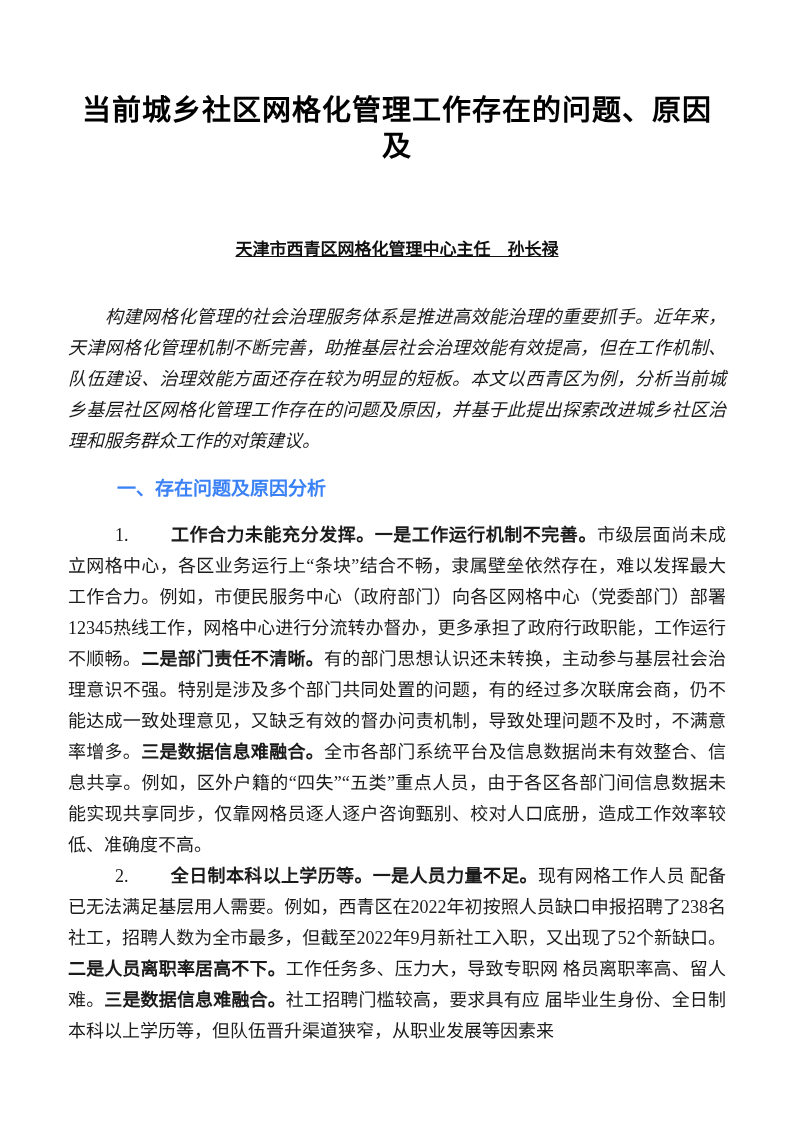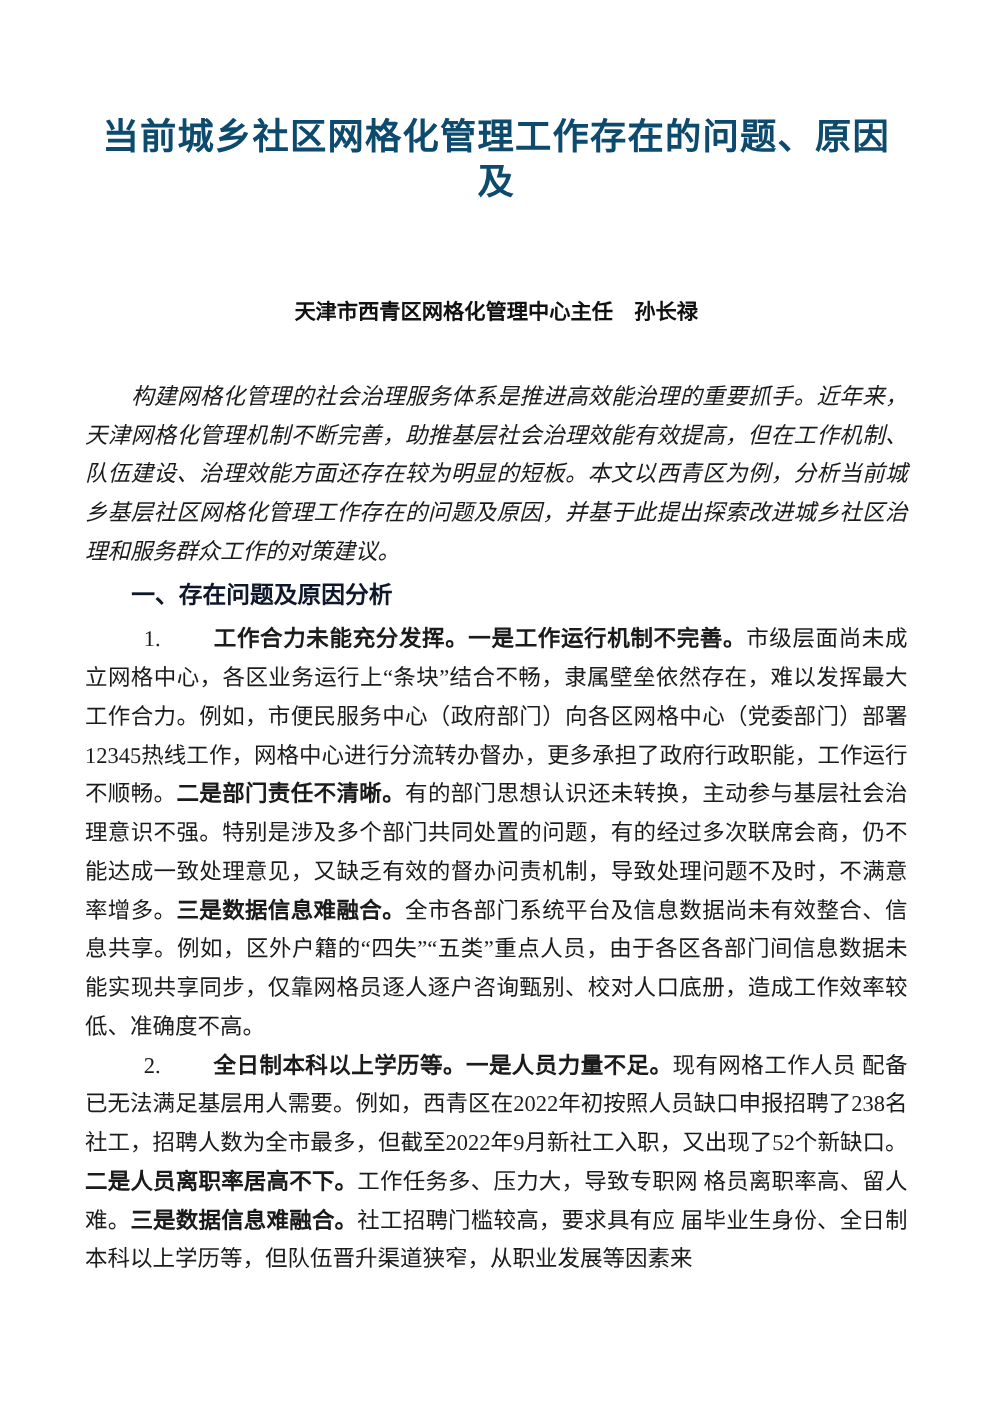--- a/index.html
+++ b/index.html
@@ -20,52 +20,53 @@
     height: 1122px;
     padding: 0 68px;
     background: #ffffff;
   }
   .doc-title {
     font-size: 29px;
     font-weight: 700;
     line-height: 36px;
     text-align: center;
     letter-spacing: 1px;
-    color: #0c4a6e;
+    color: #000000;
   }
   .doc-title.line1 { margin: 92px 0 0 0; }
   .doc-title.line2 { margin: 61px 0 0 0; }
   .byline {
     margin: 74px 0 10px 0;
     font-size: 17px;
     font-weight: 700;
     line-height: 24px;
     text-align: center;
     color: #111111;
+    text-decoration: underline;
   }
   .body-p {
     margin: 0;
     font-size: 18px;
     line-height: 31px;
     text-align: justify;
     color: #1b1b1b;
   }
   .intro {
     margin-top: 40px;
     text-indent: 37px;
     font-style: italic;
   }
   .section-heading {
-    margin: 4px;
+    margin: 16px;
     font-family: "Liberation Sans", sans-serif;
     font-weight: 700;
     font-size: 19px;
     line-height: 31px;
     text-indent: 33px;
-    color: #0f172a;
+    color: #3b82f6;
   }
   .item {
     text-indent: 47px;
   }
   .item .num {
     padding-right: 42px;
   }
   .item b, .item .bold-seg {
     font-weight: 700;
   }

